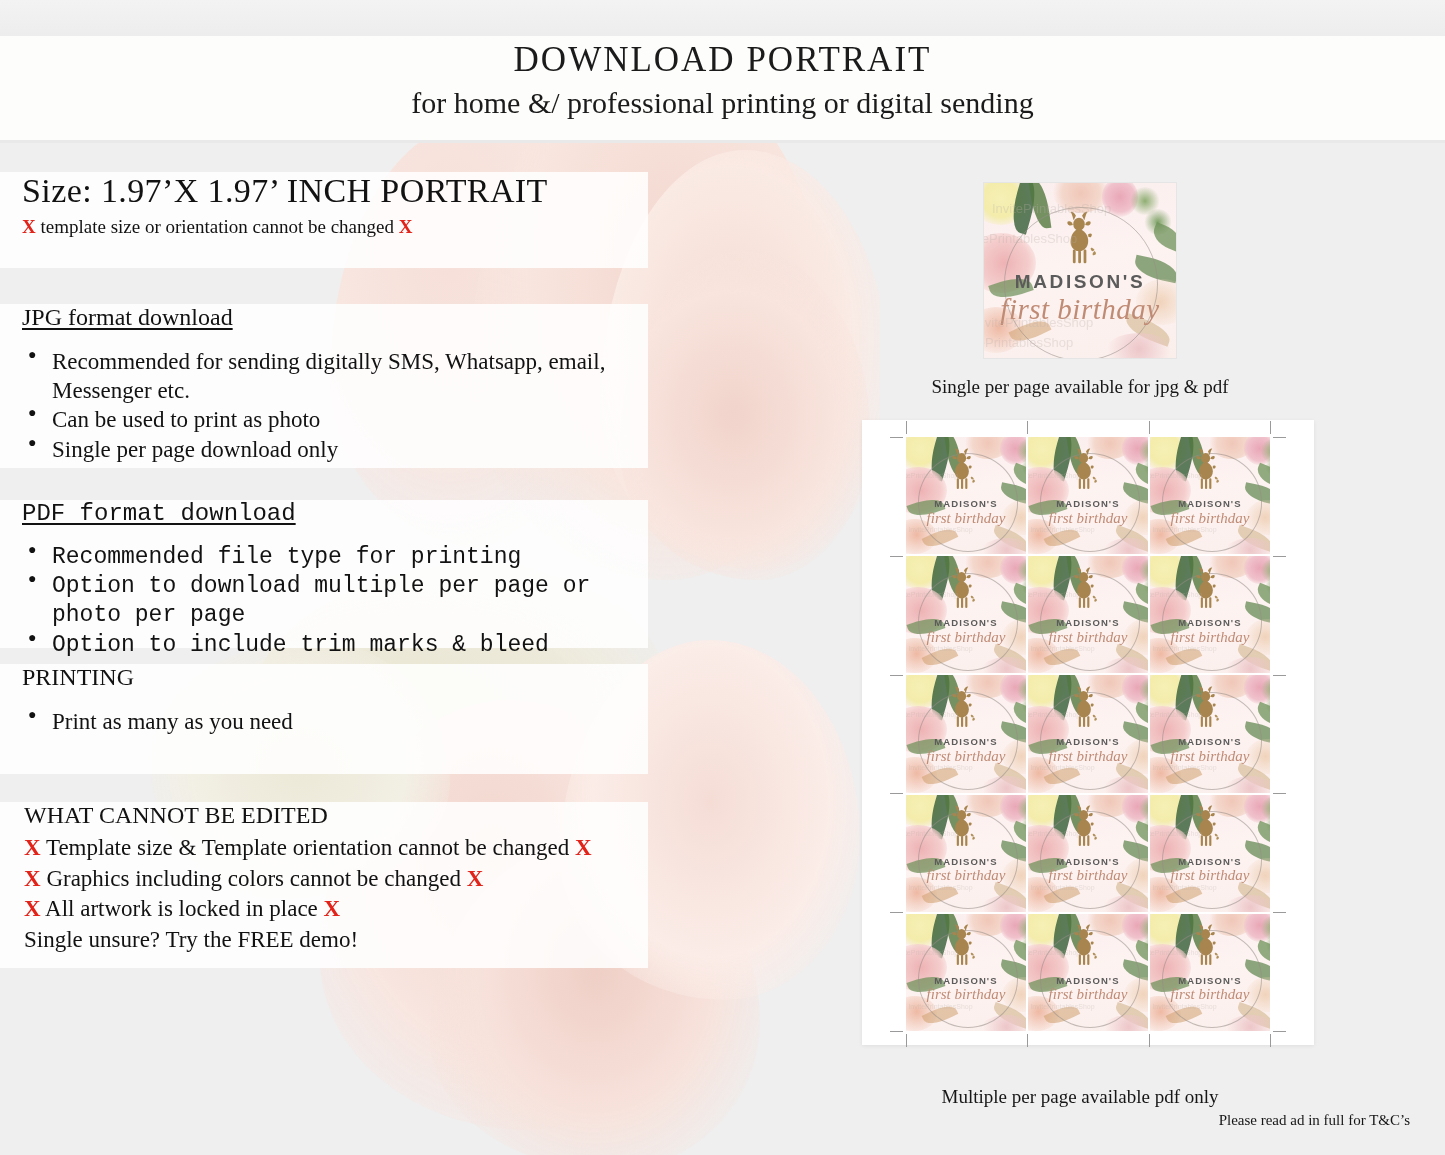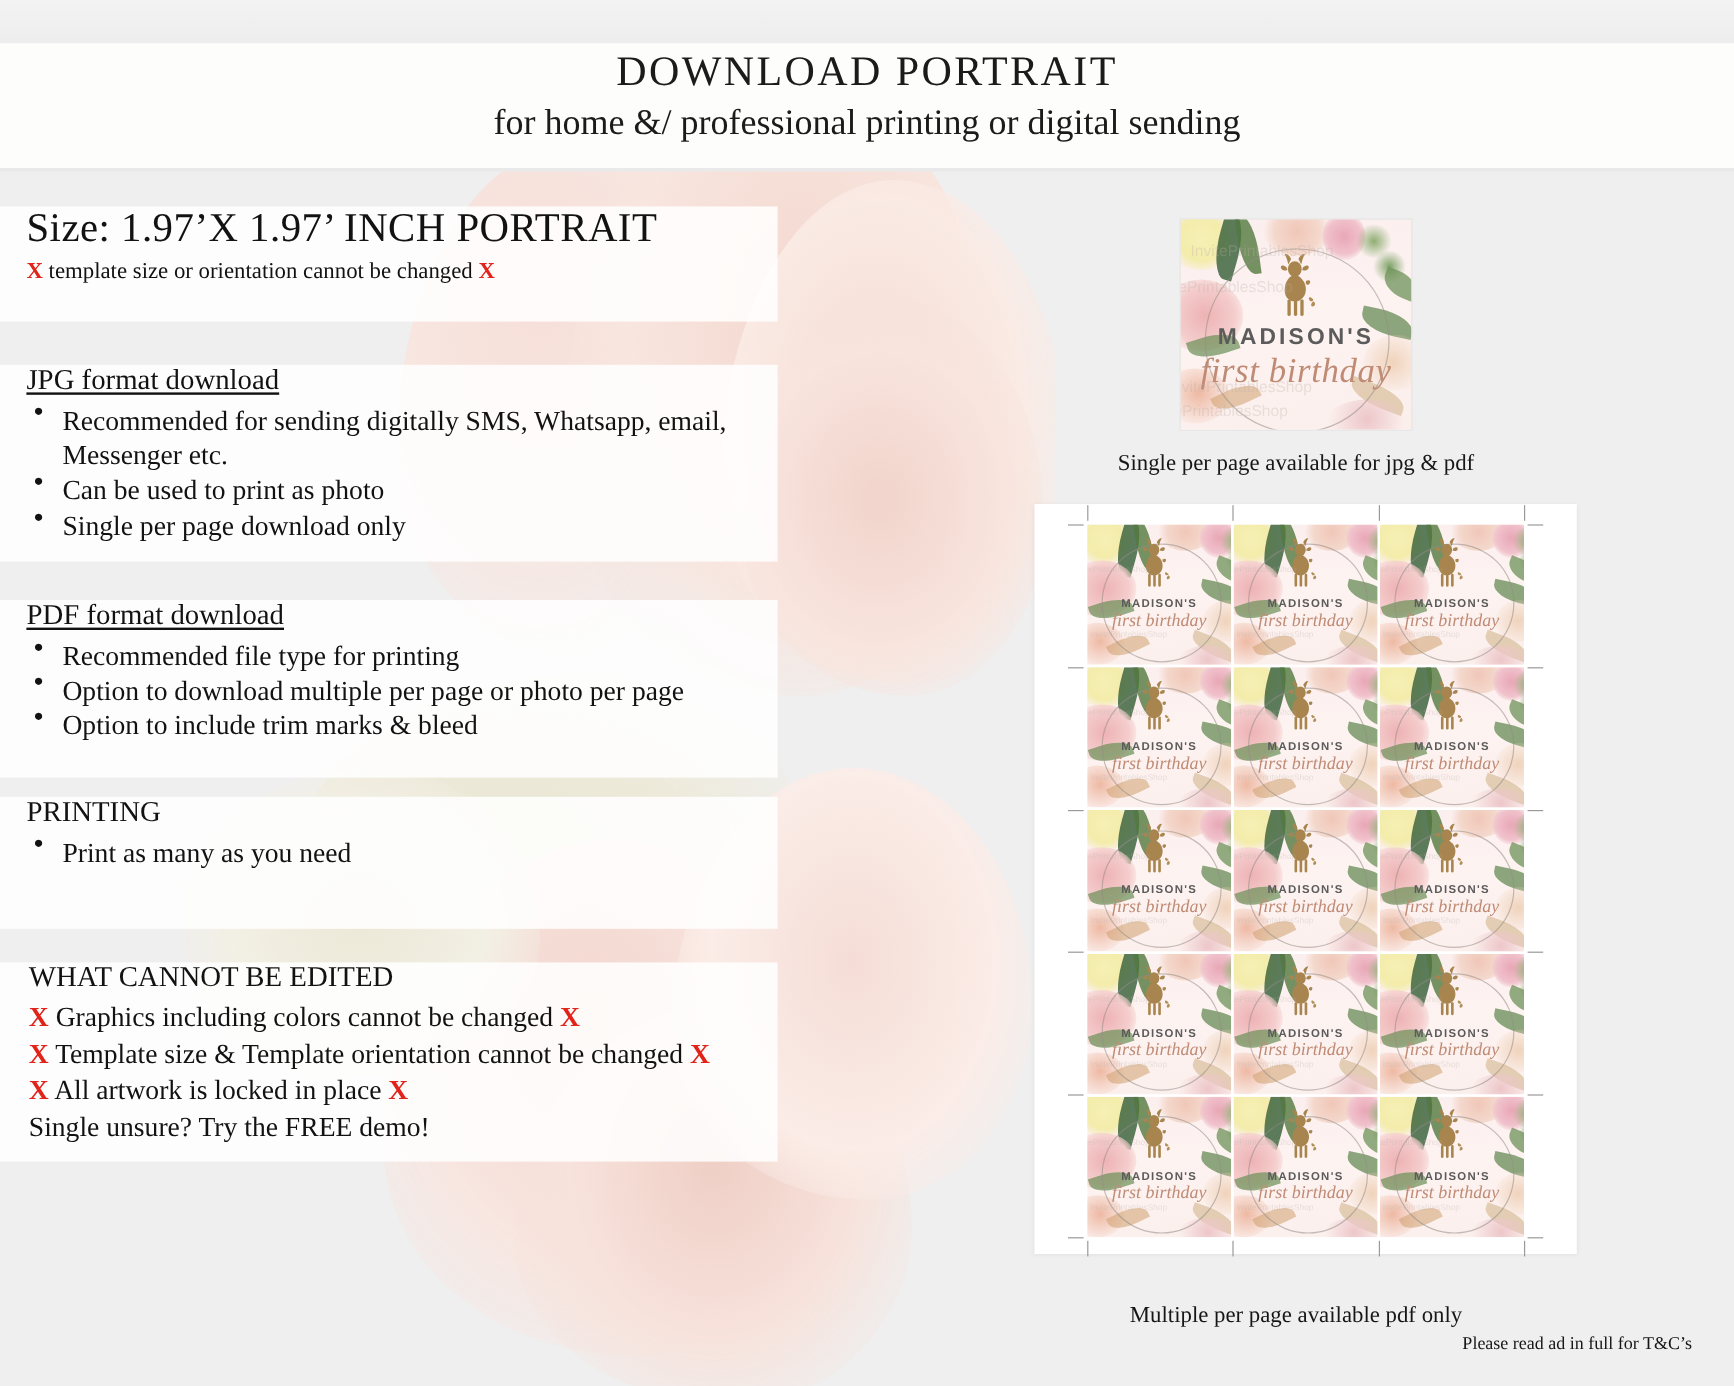--- a/index.html
+++ b/index.html
@@ -37,21 +37,21 @@
   
   .panel{position:absolute;left:0;background:rgba(255,255,255,0.86);z-index:5;}
   .panel-inner{padding:0 0 0 22px;color:#121212;}
 
   .size-title{font-size:34px;letter-spacing:0.4px;margin:0;font-weight:400;white-space:nowrap;}
   .size-sub{font-size:19px;margin:6px 0 0 0;}
   .x-red{color:#e2231a;font-weight:bold;}
 
   .sec-head{font-size:24px;text-decoration:underline;text-underline-offset:3px;margin:0;}
   .sec-head-plain{font-size:24px;margin:0;}
-  ul.bl{list-style:none;margin:5px 0 0 0;padding:0;}
+  ul.bl{list-style:none;margin:16px 0 0 0;padding:0;}
   ul.bl li{font-size:23px;line-height:1.27;position:relative;padding-left:30px;}
   ul.bl li:before{content:"\25CF";position:absolute;left:6px;top:-1px;font-size:14px;}
   ul.bl li.cont:before{content:"";}
   .edit-line{font-size:23px;line-height:1.33;margin:0;}
 
   
   .single-tag{position:absolute;left:984px;top:183px;width:192px;height:175px;
               z-index:5;box-shadow:0 0 0 1px rgba(0,0,0,0.04);}
   .cap{position:absolute;text-align:center;font-size:19px;color:#161616;z-index:6;}
   .cap-single{left:860px;top:376px;width:440px;}
@@ -128,21 +128,21 @@
       <div class="sec-head">JPG format download</div>
       <ul class="bl">
         <li>Recommended for sending digitally SMS, Whatsapp, email,</li>
         <li class="cont">Messenger etc.</li>
         <li>Can be used to print as photo</li>
         <li>Single per page download only</li>
       </ul>
     </div>
   </div>
 
-  <div class="panel" style="top:500px;width:648px;height:148px;">
+  <div class="panel" style="top:500px;width:648px;height:148px;font-family:Liberation Mono, monospace;">
     <div class="panel-inner">
       <div class="sec-head">PDF format download</div>
       <ul class="bl">
         <li>Recommended file type for printing</li>
         <li>Option to download multiple per page or photo per page</li>
         <li>Option to include trim marks &amp; bleed</li>
       </ul>
     </div>
   </div>
 
@@ -154,26 +154,26 @@
       </ul>
     </div>
   </div>
 
   <div class="panel" style="top:802px;width:648px;height:166px;">
     <div class="panel-inner" style="padding-left:24px;">
       <div class="sec-head-plain">WHAT CANNOT BE EDITED</div>
       <div style="margin-top:4px;">
         <p class="edit-line">
           <span class="x-red">X</span>
-          <span>Graphics including colors cannot be changed</span>
+          <span>Template size &amp; Template orientation cannot be changed</span>
           <span class="x-red">X</span>
         </p>
         <p class="edit-line">
           <span class="x-red">X</span>
-          <span>Template size &amp; Template orientation cannot be changed</span>
+          <span>Graphics including colors cannot be changed</span>
           <span class="x-red">X</span>
         </p>
         <p class="edit-line">
           <span class="x-red">X</span>
           <span>All artwork is locked in place</span>
           <span class="x-red">X</span>
         </p>
         <p class="edit-line">Single unsure? Try the FREE demo!</p>
       </div>
     </div>

